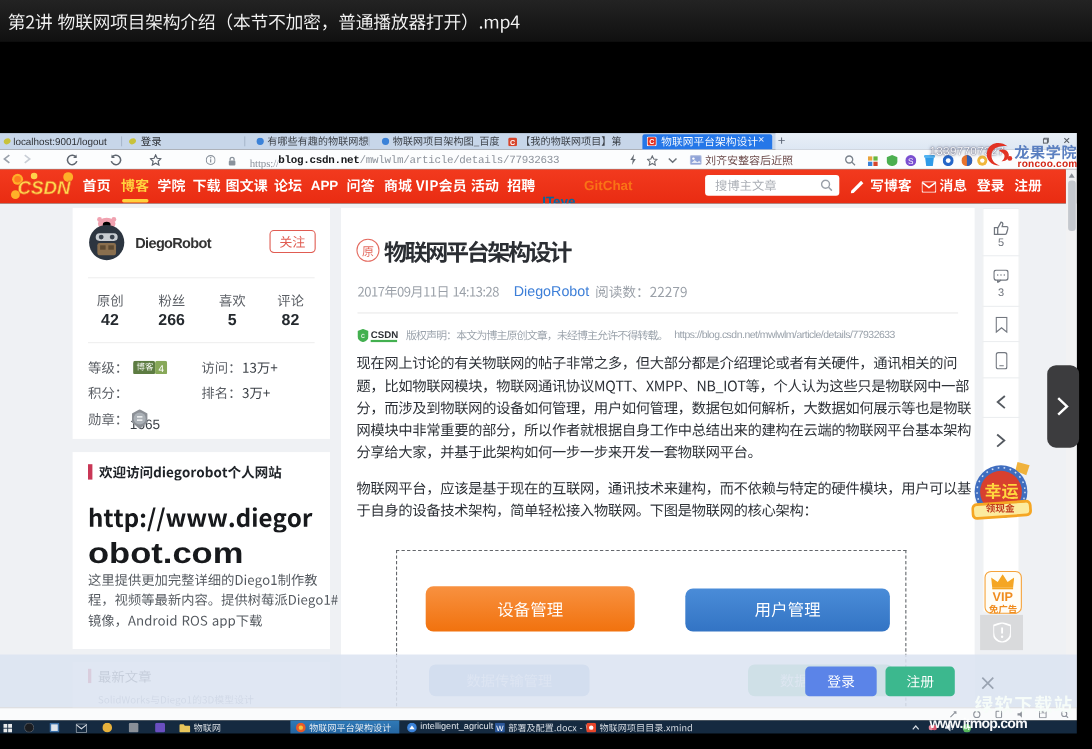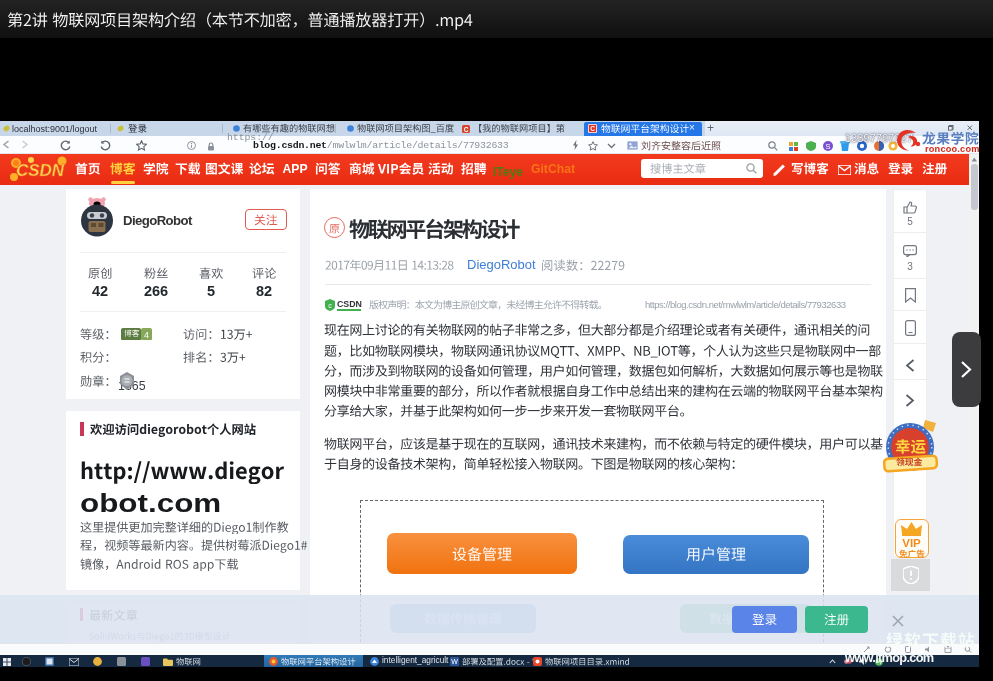--- a/index.html
+++ b/index.html
@@ -158,21 +158,21 @@
     </svg>
     <svg style="position:absolute;left:187.0px;top:140.5px;" width="9.0" height="9.0" viewBox="0 0 9.0 9.0">
       <circle cx="4.5" cy="4.5" r="4" fill="none" stroke="#8a929c" stroke-width="1"></circle>
       <path d="M4.5 3.8V6.8" stroke="#8a929c" stroke-width="1.1"></path>
       <circle cx="4.5" cy="2.4" r="0.7" fill="#8a929c"></circle>
     </svg>
     <svg style="position:absolute;left:207.0px;top:141.5px;" width="8.0" height="9.0" viewBox="0 0 8.0 9.0">
       <rect x="1" y="4" width="6" height="4.5" rx="1" fill="#8a929c"></rect>
       <path d="M2.2 4V2.8a1.8 1.8 0 0 1 3.6 0V4" fill="none" stroke="#8a929c" stroke-width="1.2"></path>
     </svg>
-    <div style="position:absolute;left:227.0px;top:132px;font-family:Liberation Mono, monospace;font-size:9.9px;font-weight:400;color:#8d939c;letter-spacing:-0.10px;line-height:11.4px;white-space:pre;">https://</div>
+    <div style="position:absolute;left:227.0px;top:144px;font-family:Liberation Serif, serif;font-size:9.9px;font-weight:400;color:#8d939c;letter-spacing:-0.10px;line-height:11.4px;white-space:pre;">https://</div>
     <div style="position:absolute;left:253px;top:140.2px;font-family:Liberation Mono, monospace;font-size:9.9px;font-weight:400;color:#8d939c;letter-spacing:-0.25px;line-height:11.4px;white-space:pre;"><b style="color:#15171a">blog.csdn.net</b><span style="color:#8d939c">/mwlwlm/article/details/77932633</span></div>
     <svg style="position:absolute;left:572.0px;top:140.0px;" width="7.0" height="10.0" viewBox="0 0 7.0 10.0">
       <path d="M4.5 0L1 5.5H3.2L2.5 10L6 4.5H3.8Z" fill="#6a7078"></path>
     </svg>
     <svg style="position:absolute;left:588.0px;top:140.5px;" width="10.0" height="10.0" viewBox="0 0 10.0 10.0">
       <path d="M5 0.7L6.3 3.5L9.4 3.9L7.1 6L7.7 9.1L5 7.6L2.3 9.1L2.9 6L0.6 3.9L3.7 3.5Z" fill="none" stroke="#6a7078" stroke-width="1"></path>
     </svg>
     <svg style="position:absolute;left:607.0px;top:143.0px;" width="9.0" height="6.0" viewBox="0 0 9.0 6.0">
       <path d="M1 1L4.5 4.5L8 1" fill="none" stroke="#6a7078" stroke-width="1.3"></path>
     </svg>
@@ -301,21 +301,21 @@
         <use href="#g80"></use>
         <use href="#g81" x="1000"></use>
       </g>
     </svg>
     <svg style="position:absolute;left:461.2px;top:160.1px" width="27.6" height="16.6">
       <g fill="#ffffff" transform="translate(0,13.44) scale(0.01280,-0.01280)">
         <use href="#g82"></use>
         <use href="#g83" x="1000"></use>
       </g>
     </svg>
-    <div style="position:absolute;left:508.0px;top:165px;font-family:'Liberation Sans', sans-serif;font-size:12.2px;font-weight:700;color:#4d7c0f;letter-spacing:0.00px;line-height:14.0px;white-space:pre;transform:translateX(-50%);">ITeye</div>
+    <div style="position:absolute;left:508.0px;top:176px;font-family:'Liberation Sans', sans-serif;font-size:12.2px;font-weight:700;color:#0369a1;letter-spacing:0.00px;line-height:14.0px;white-space:pre;transform:translateX(-50%);">ITeye</div>
     <div style="position:absolute;left:553.0px;top:162.3px;font-family:'Liberation Sans', sans-serif;font-size:12.2px;font-weight:700;color:#f97316;letter-spacing:0.00px;line-height:14.0px;white-space:pre;transform:translateX(-50%);">GitChat</div>
     <div style="position:absolute;left:641.0px;top:159.0px;width:122.0px;height:19.0px;background:#fff;border-radius:3px"></div>
     <svg style="position:absolute;left:650.0px;top:160.7px" width="58.0" height="14.6">
       <g fill="#a9adb4" transform="translate(0,11.76) scale(0.01120,-0.01120)">
         <use href="#g84"></use>
         <use href="#g85" x="1000"></use>
         <use href="#g86" x="2000"></use>
         <use href="#g87" x="3000"></use>
         <use href="#g88" x="4000"></use>
       </g>
@@ -724,21 +724,21 @@
         <use href="#g86" x="16470"></use>
         <use href="#g214" x="17385"></use>
         <use href="#g215" x="18300"></use>
         <use href="#g15" x="19215"></use>
         <use href="#g216" x="20130"></use>
         <use href="#g217" x="21045"></use>
         <use href="#g180" x="21960"></use>
         <use href="#g164" x="22875"></use>
       </g>
     </svg>
-    <div style="position:absolute;left:613.0px;top:299.8px;font-family:'Liberation Sans', sans-serif;font-size:9.5px;font-weight:400;color:#9aa2ab;letter-spacing:-0.45px;line-height:10.9px;white-space:pre;margin-left:32px;">https://blog.csdn.net/mwlwlm/article/details/77932633</div>
+    <div style="position:absolute;left:613.0px;top:299.8px;font-family:'Liberation Sans', sans-serif;font-size:9.5px;font-weight:400;color:#9aa2ab;letter-spacing:-0.45px;line-height:10.9px;white-space:pre;">https://blog.csdn.net/mwlwlm/article/details/77932633</div>
     <svg style="position:absolute;left:323.5px;top:321.2px" width="548.1" height="16.9">
       <g fill="#2e3238" transform="translate(0,13.65) scale(0.01300,-0.01300)">
         <use href="#g218"></use>
         <use href="#g219" x="977"></use>
         <use href="#g5" x="1954"></use>
         <use href="#g220" x="2931"></use>
         <use href="#g221" x="3908"></use>
         <use href="#g105" x="4885"></use>
         <use href="#g37" x="5862"></use>
         <use href="#g33" x="6838"></use>

